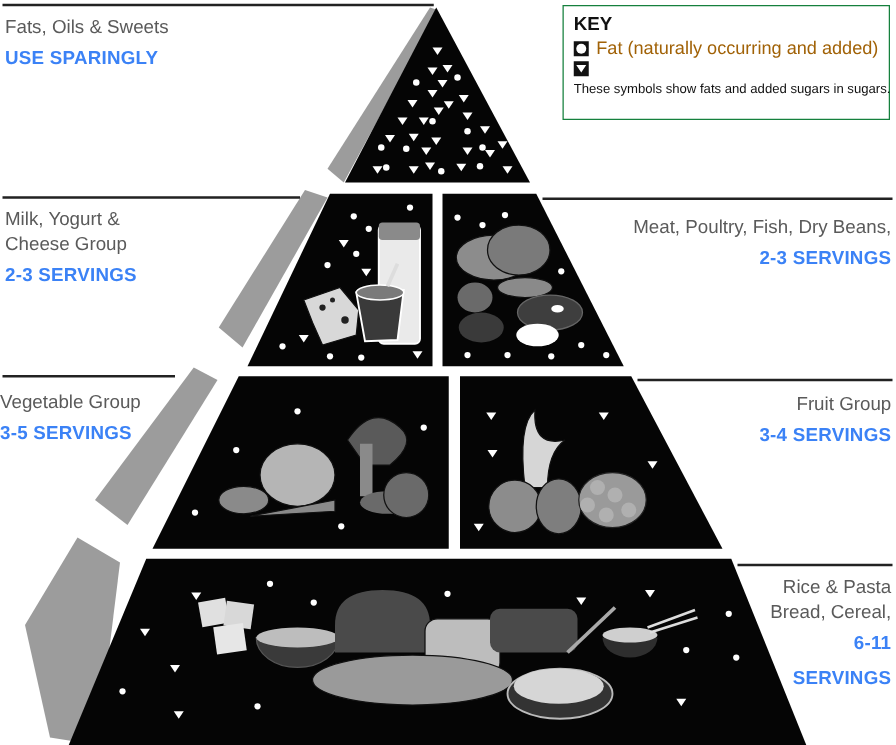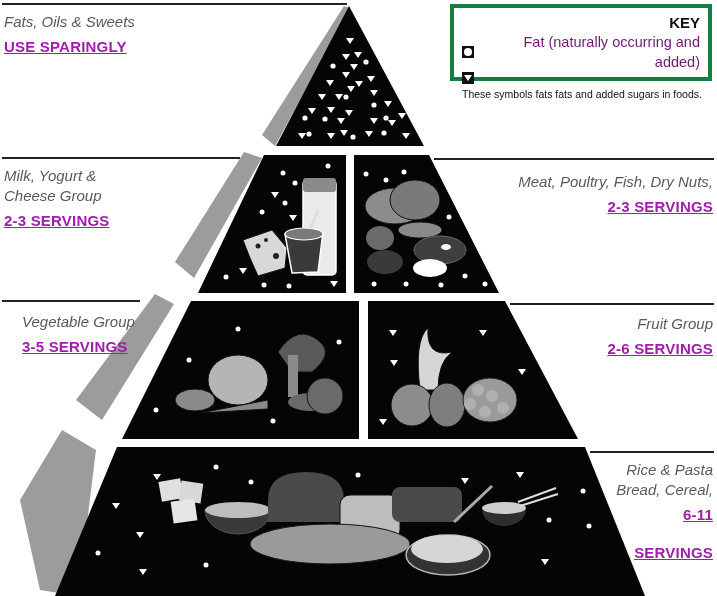--- a/index.html
+++ b/index.html
@@ -1,25 +1,25 @@
 <!DOCTYPE html>
 <html><head>
 <meta charset="utf-8">
 <style>
   html, body { margin: 0; padding: 0; background: #ffffff; }
   body { width: 717px; height: 596px; position: relative; overflow: hidden; font-family: "Liberation Sans", sans-serif; }
   #pyramid { position: absolute; left: 0; top: 0; width: 717px; height: 596px; }
   .label { position: absolute; color: #555; font-size: 15px; line-height: 20px; font-family: "Liberation Sans", sans-serif; }
-  .label .name { display: block; color: #5a5a5a; font-style: italic; }
-  .label .serv { display: block; color: #a21caf; font-weight: bold; font-size: 15px; margin-top: 5px; letter-spacing: 0.2px; text-decoration: underline; }
+  .label .name { display: block; color: #5a5a5a; }
+  .label .serv { display: block; color: #3b82f6; font-weight: bold; font-size: 15px; margin-top: 5px; letter-spacing: 0.2px; }
   .label.right { text-align: right; }
   .rule { position: absolute; height: 2px; background: #222; }
-  #key { position: absolute; left: 450px; top: 4px; width: 262px; height: 77px; border: 4px solid #15803d; background: #fff; box-sizing: border-box; padding: 6px 8px; font-family: "Liberation Sans", sans-serif; text-align: right; }
+  #key { position: absolute; left: 450px; top: 4px; width: 262px; height: 92px; border: 1px solid #15803d; background: #fff; box-sizing: border-box; padding: 6px 8px; font-family: "Liberation Sans", sans-serif; }
   #key .title { font-weight: bold; font-size: 15px; line-height: 18px; color: #111; }
-  #key .row { font-size: 14.5px; line-height: 20px; color: #701a75; display: flex; align-items: center; }
+  #key .row { font-size: 14.5px; line-height: 20px; color: #a16207; display: flex; align-items: center; }
   #key .sym { display: inline-block; width: 12px; height: 12px; background: #111; margin-right: 6px; position: relative; flex: 0 0 12px; }
   #key .sym.fat::after { content: ""; position: absolute; left: 2px; top: 2px; width: 8px; height: 8px; border-radius: 50%; background: #fff; }
   #key .sym.sugar::after { content: ""; position: absolute; left: 2px; top: 3px; width: 0; height: 0; border-left: 4px solid transparent; border-right: 4px solid transparent; border-top: 6px solid #fff; }
   #key .note { font-size: 10.5px; line-height: 16px; color: #111; margin-top: 2px; white-space: nowrap; }
 </style>
 </head>
 <body>
 
 <svg id="pyramid" viewBox="0 0 717 596" xmlns="http://www.w3.org/2000/svg">
 
@@ -209,21 +209,21 @@
 
 <div id="key">
   <div class="title">KEY</div>
   <div class="row">
     <span class="sym fat"></span>
     <span>Fat (naturally occurring and added)</span>
   </div>
   <div class="row">
     <span class="sym sugar"></span>
   </div>
-  <div class="note">These symbols fats fats and added sugars in foods.</div>
+  <div class="note">These symbols show fats and added sugars in sugars.</div>
 </div>
 
 <div class="rule" style="left:2px; top:3px; width:345px;"></div>
 <div class="rule" style="left:2px; top:157px; width:238px;"></div>
 <div class="rule" style="left:434px; top:158px; width:280px;"></div>
 <div class="rule" style="left:2px; top:300px; width:138px;"></div>
 <div class="rule" style="left:510px; top:303px; width:204px;"></div>
 <div class="rule" style="left:590px; top:451px; width:124px;"></div>
 
 <div class="label" style="left:4px; top:12px;">
@@ -231,32 +231,32 @@
   <span class="serv">USE SPARINGLY</span>
 </div>
 
 <div class="label" style="left:4px; top:166px;">
   <span class="name">Milk, Yogurt &amp;</span>
   <span class="name">Cheese Group</span>
   <span class="serv">2-3 SERVINGS</span>
 </div>
 
 <div class="label right" style="right:4px; top:172px;">
-  <span class="name">Meat, Poultry, Fish, Dry Nuts,</span>
+  <span class="name">Meat, Poultry, Fish, Dry Beans,</span>
   <span class="serv">2-3 SERVINGS</span>
 </div>
 
-<div class="label" style="left:22px; top:312px;">
+<div class="label" style="left:0; top:312px;">
   <span class="name">Vegetable Group</span>
   <span class="serv">3-5 SERVINGS</span>
 </div>
 
 <div class="label right" style="right:4px; top:314px;text-align:right;">
   <span class="name">Fruit Group</span>
-  <span class="serv">2-6 SERVINGS</span>
+  <span class="serv">3-4 SERVINGS</span>
 </div>
 
 <div class="label right" style="right:4px; top:460px;">
   <span class="name">Rice &amp; Pasta</span>
   <span class="name">Bread, Cereal,</span>
   <span class="serv">6-11</span>
-  <span class="serv" style="margin-top:18px;">SERVINGS</span>
+  <span class="serv" style="margin-top:8px;">SERVINGS</span>
 </div>
 
 </body></html>

